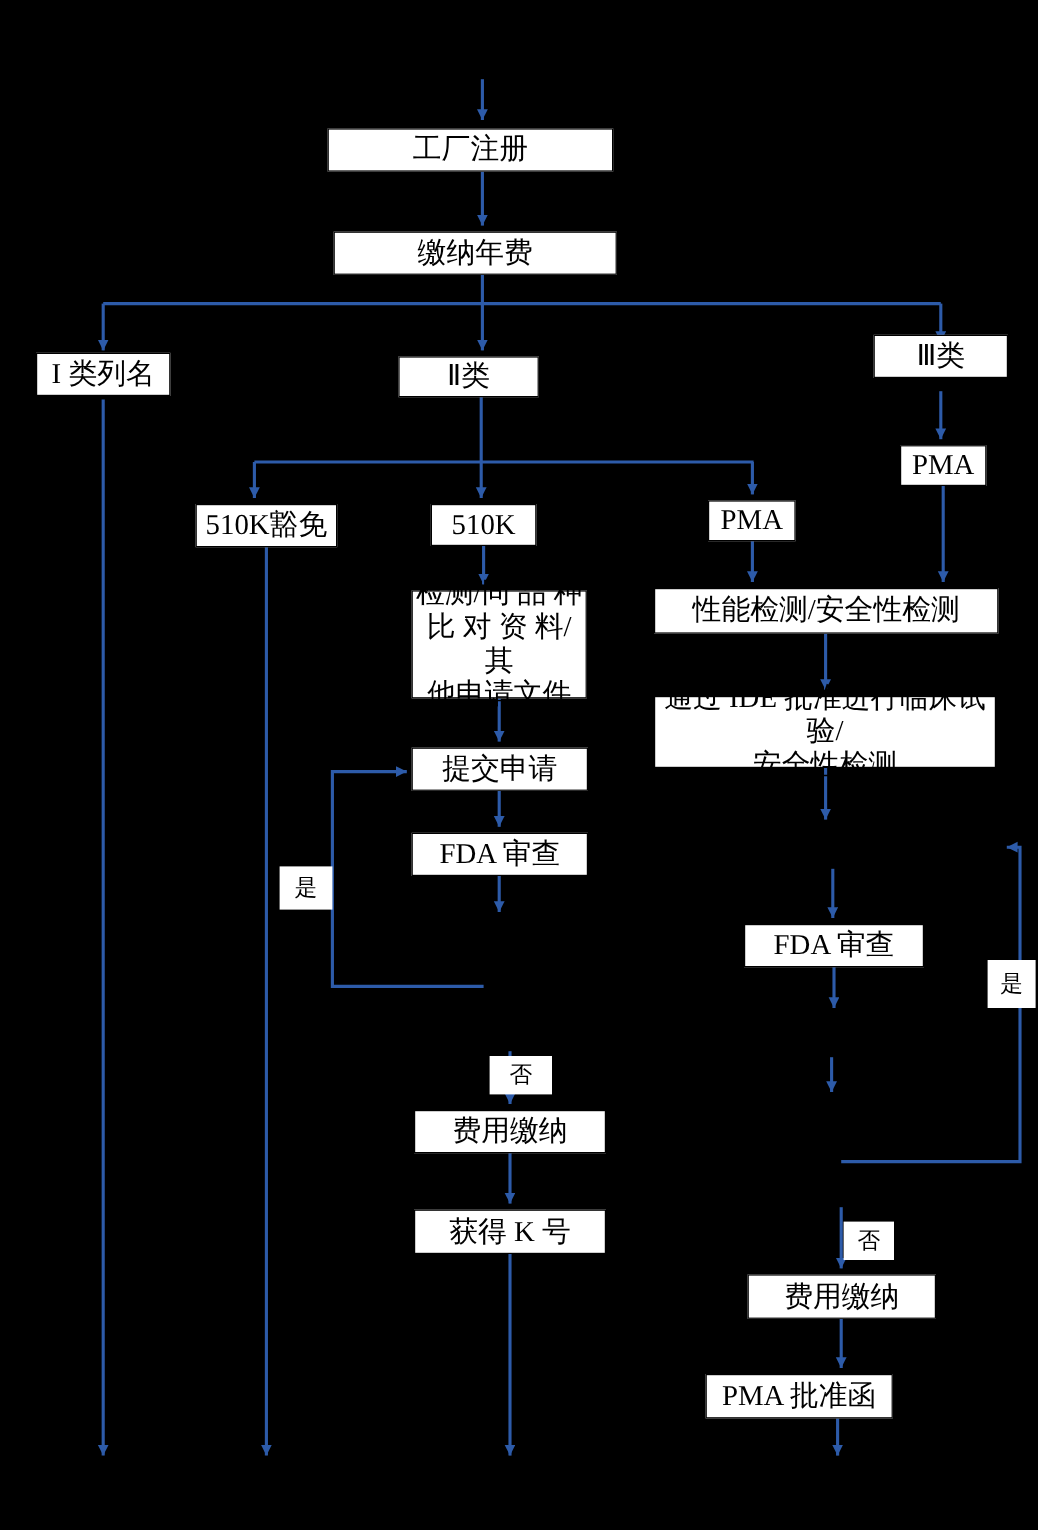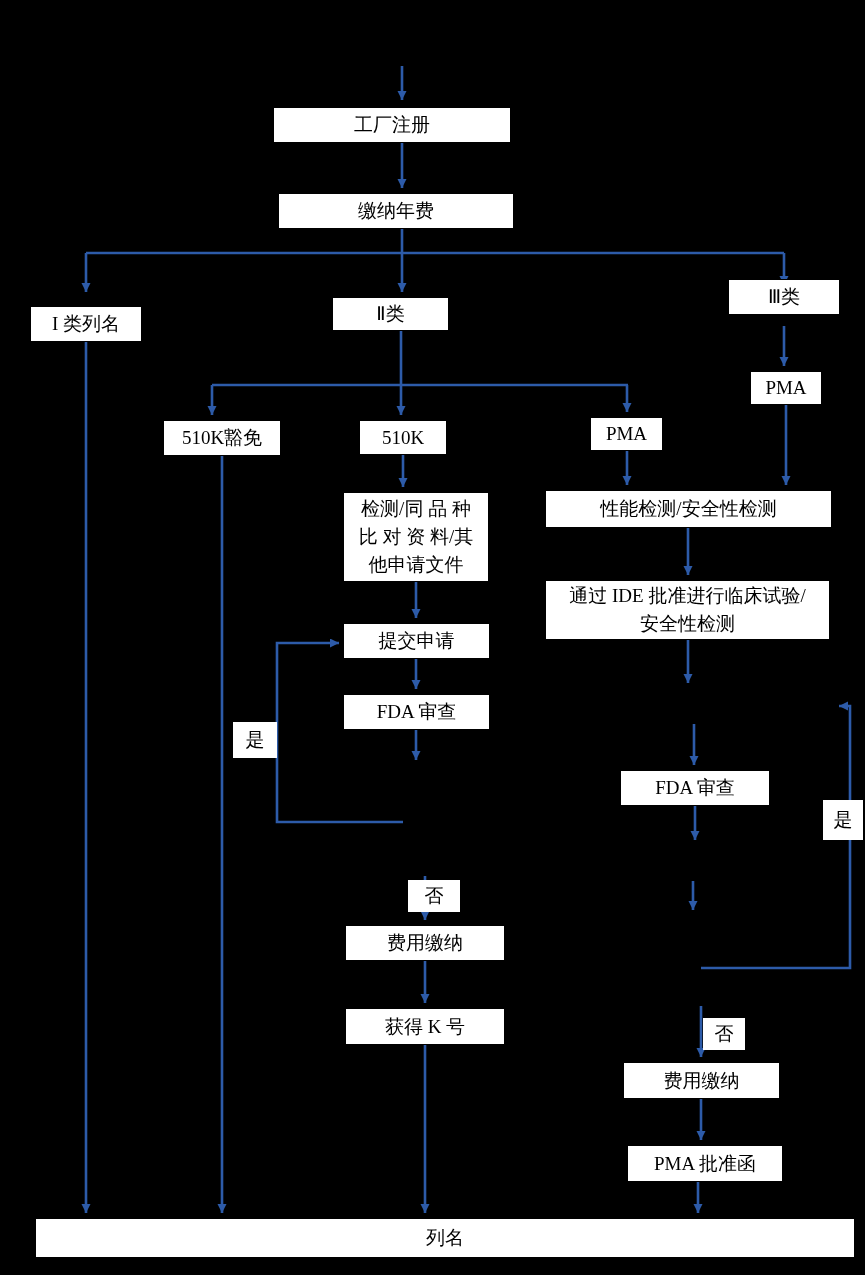--- a/index.html
+++ b/index.html
@@ -20,21 +20,21 @@
   .conn{stroke:var(--arrow);stroke-width:2.6;fill:none;}
   .ah{fill:var(--arrow);}
   .node{
     position:absolute;
     background:var(--box-bg);
     color:var(--box-text);
     border:1px solid #000;
     box-sizing:border-box;
     display:flex;align-items:center;justify-content:center;
     text-align:center;
-    font-size:19px;
+    font-size:24px;
     line-height:28px;
     white-space:pre-line;
   }
   .tag{
     position:absolute;
     background:var(--box-bg);
     color:var(--box-text);
     box-sizing:border-box;
     display:flex;align-items:center;justify-content:center;
     text-align:center;
@@ -94,21 +94,21 @@
     <path class="conn" marker-end="url(#ah)" d="M701 1099 V1140"></path>
     <path class="conn" marker-end="url(#ah)" d="M698 1182 V1213"></path>
 
     <path class="conn" marker-end="url(#ah)" d="M86 333 V1213"></path>
     <path class="conn" marker-end="url(#ah)" d="M222 456 V1213"></path>
   </svg>
 
   <div class="node" style="left:273px;top:107px;width:238px;height:36px">工厂注册</div>
   <div class="node" style="left:278px;top:193px;width:236px;height:36px">缴纳年费</div>
 
-  <div class="node" style="left:30px;top:306px;width:112px;height:36px">I 类列名</div>
+  <div class="node" style="left:30px;top:294px;width:112px;height:36px">I 类列名</div>
   <div class="node" style="left:332px;top:297px;width:117px;height:34px">Ⅱ类</div>
   <div class="node" style="left:728px;top:279px;width:112px;height:36px">Ⅲ类</div>
 
   <div class="node" style="left:750px;top:371px;width:72px;height:34px">PMA</div>
 
   <div class="node" style="left:163px;top:420px;width:118px;height:36px">510K豁免</div>
   <div class="node" style="left:359px;top:420px;width:88px;height:35px">510K</div>
   <div class="node" style="left:590px;top:417px;width:73px;height:34px">PMA</div>
 
   <div class="node" style="left:545px;top:490px;width:287px;height:38px">性能检测/安全性检测</div>
@@ -120,22 +120,21 @@
   <div class="node" style="left:343px;top:694px;width:147px;height:36px">FDA 审查</div>
 
   <div class="node" style="left:545px;top:580px;width:285px;height:60px">通过 IDE 批准进行临床试验/
 安全性检测</div>
   <div class="node" style="left:620px;top:770px;width:150px;height:36px">FDA 审查</div>
 
   <div class="node" style="left:345px;top:925px;width:160px;height:36px">费用缴纳</div>
   <div class="node" style="left:345px;top:1008px;width:160px;height:37px">获得 K 号</div>
 
   <div class="node" style="left:623px;top:1062px;width:157px;height:37px">费用缴纳</div>
-  <div class="node" style="left:627px;top:1145px;width:156px;height:37px">PMA 批准函</div>
+  <div class="node" style="left:588px;top:1145px;width:156px;height:37px">PMA 批准函</div>
 
-  <div class="node" style="left:35px;top:1218px;width:820px;height:40px">列名</div>
 
   <div class="tag" style="left:233px;top:722px;width:44px;height:36px">是</div>
   <div class="tag" style="left:408px;top:880px;width:52px;height:32px">否</div>
   <div class="tag" style="left:823px;top:800px;width:40px;height:40px">是</div>
   <div class="tag" style="left:703px;top:1018px;width:42px;height:32px">否</div>
 
 </div>
 
 </body></html>

